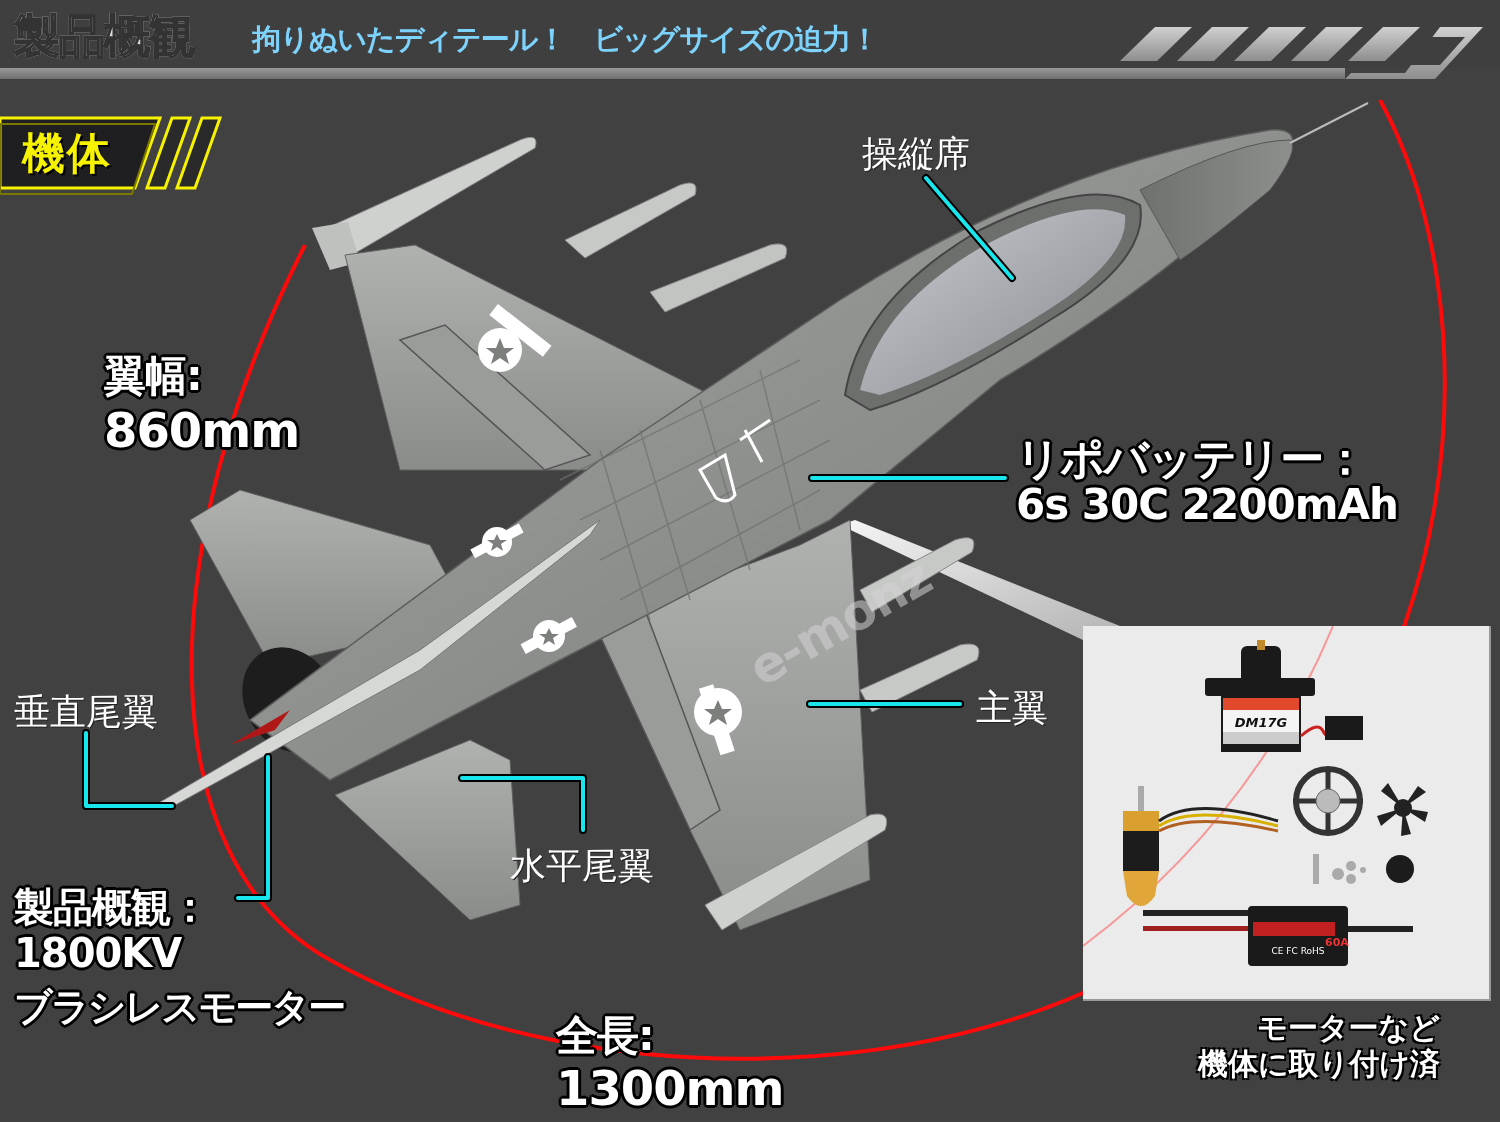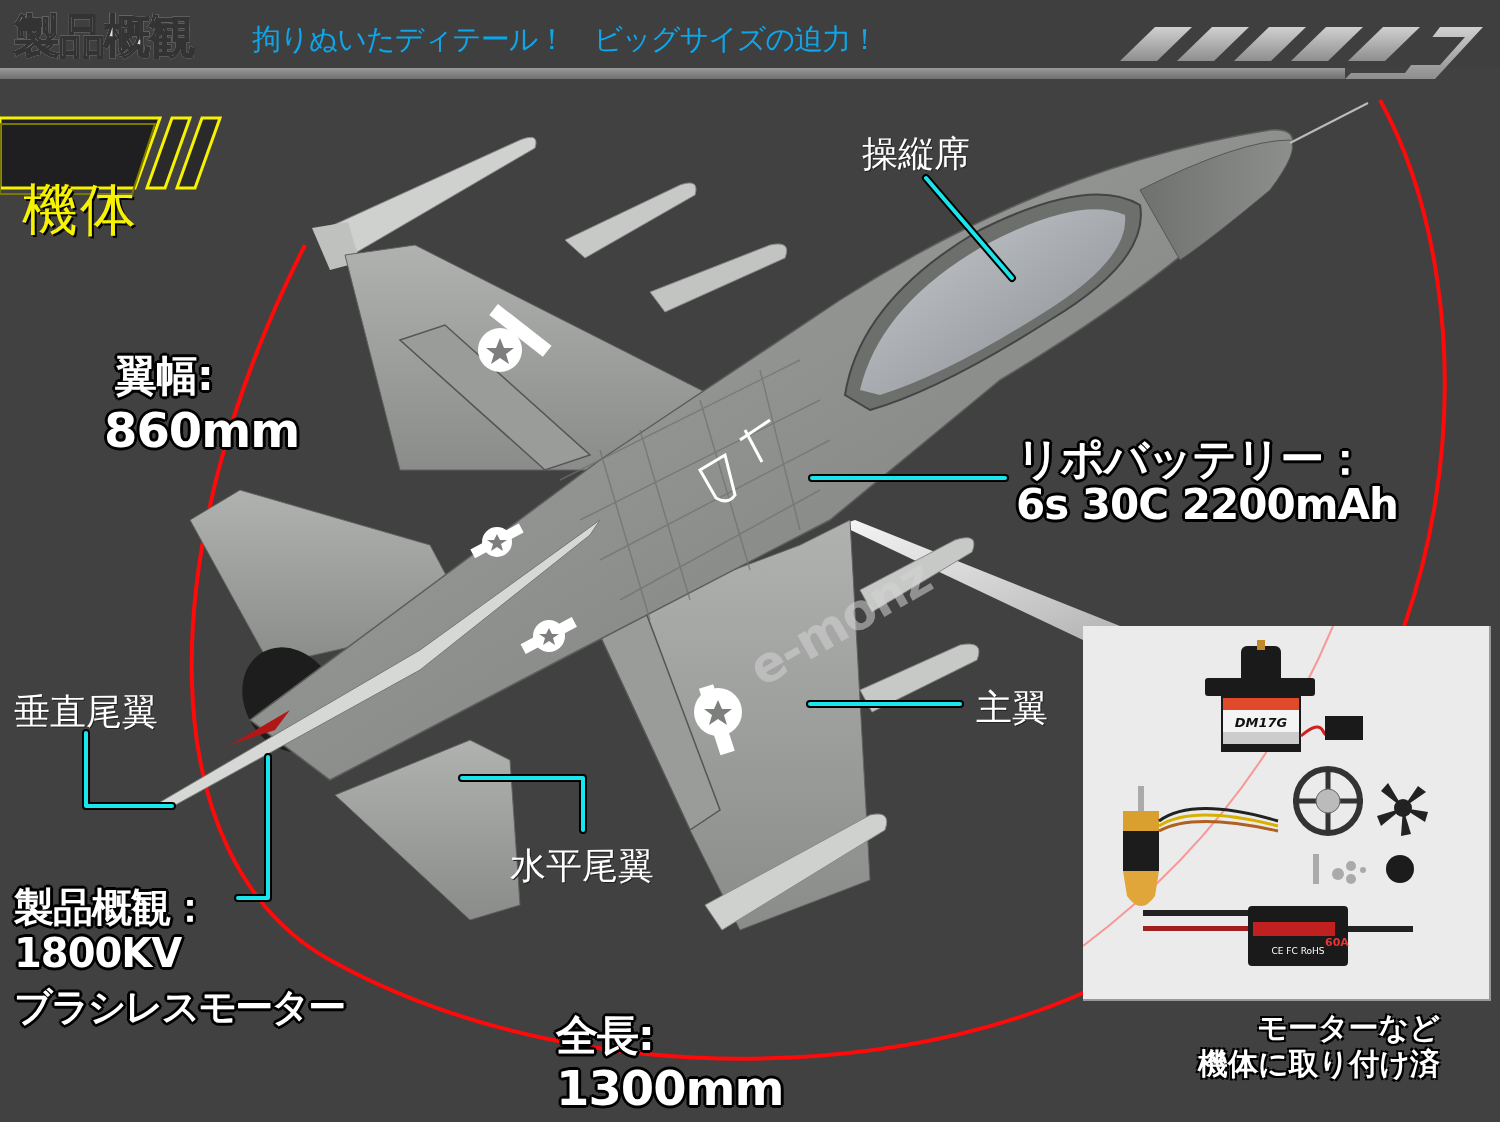--- a/index.html
+++ b/index.html
@@ -4,26 +4,26 @@
 <style>
   * { box-sizing: border-box; margin: 0; padding: 0; }
   html, body { width: 1500px; height: 1122px; overflow: hidden; background: #414141; }
   body { position: relative; font-family: "DejaVu Sans", sans-serif; color: #fff; }
 
   .header { position: absolute; left: 0; top: 0; width: 1500px; height: 68px; background: #3f3f3f; }
   .header-bar { position: absolute; left: 0; top: 68px; width: 1345px; height: 11px; background: linear-gradient(#9a9a9a, #6f6f6f); }
   .header-title { position: absolute; left: 14px; top: 6px; font-size: 46px; font-weight: bold; letter-spacing: -1px;
     color: #f0f0f0; -webkit-text-stroke: 1.5px #333;
     background: linear-gradient(#ffffff, #b8b8b8); -webkit-background-clip: text; -webkit-text-fill-color: transparent; }
-  .header-sub { position: absolute; left: 252px; top: 20px; font-size: 29px; font-weight: normal; color: #0ea5e9; letter-spacing: -1px; white-space: pre; }
+  .header-sub { position: absolute; left: 252px; top: 20px; font-size: 29px; font-weight: bold; color: #7dd3fc; letter-spacing: -1px; white-space: pre; }
   .header-stripes { position: absolute; left: 1095px; top: 25px; width: 390px; height: 56px; }
 
   .section-tag { position: absolute; left: 0; top: 110px; width: 240px; height: 90px; }
-  .section-tag-label { position: absolute; left: 22px; top: 125px; font-size: 56px; font-weight: normal; color: #f6f200;
-    text-shadow: 2px 2px 0 #000; letter-spacing: 2px; margin-top: 48px; }
+  .section-tag-label { position: absolute; left: 22px; top: 125px; font-size: 43px; font-weight: bold; color: #f6f200;
+    text-shadow: 2px 2px 0 #000; letter-spacing: 2px; }
 
   .stage { position: absolute; left: 0; top: 0; width: 1500px; height: 1122px; }
 
   .label { position: absolute; font-weight: bold; white-space: nowrap; color: #fff; }
   .label-outline { text-shadow: -2px -2px 0 #000, 2px -2px 0 #000, -2px 2px 0 #000, 2px 2px 0 #000, 0 3px 0 #000, 3px 0 0 #000, -3px 0 0 #000, 0 -3px 0 #000; }
   .label-plain { font-weight: normal; text-shadow: 1px 1px 0 #222; }
 
   .spec-head { font-size: 42px; letter-spacing: -1px; }
   .spec-value { font-size: 48px; letter-spacing: -1px; }
 
@@ -198,21 +198,21 @@
 <div class="label label-plain" style="left:976px; top:684px; font-size:36px;">主翼</div>
 
 <div class="label label-plain" style="left:14px; top:688px; font-size:36px;">垂直尾翼</div>
 
 <div class="label label-plain" style="left:510px; top:842px; font-size:36px;">水平尾翼</div>
 
 <div class="label label-outline" style="left:14px; top:880px; font-size:40px; letter-spacing:-1px;">製品概観：</div>
 <div class="label label-outline" style="left:14px; top:930px; font-size:40px; letter-spacing:-1px;">1800KV</div>
 <div class="label label-outline" style="left:14px; top:982px; font-size:38px; letter-spacing:-2px;">ブラシレスモーター</div>
 
-<div class="label label-outline spec-head" style="left:104px; top:348px;margin-left:11px;">翼幅:</div>
+<div class="label label-outline spec-head" style="left:104px; top:348px;">翼幅:</div>
 <div class="label label-outline spec-value" style="left:104px; top:402px;">860mm</div>
 
 <div class="label label-outline spec-head" style="left:556px; top:1008px;">全長:</div>
 <div class="label label-outline spec-value" style="left:556px; top:1060px;">1300mm</div>
 
 <div class="parts-box">
   <svg width="378" height="375" viewBox="0 0 378 375">
 
     <path d="M 250 0 C 200 120 120 230 0 320" fill="none" stroke="#ff6060" stroke-width="2" opacity="0.6"></path>
 

